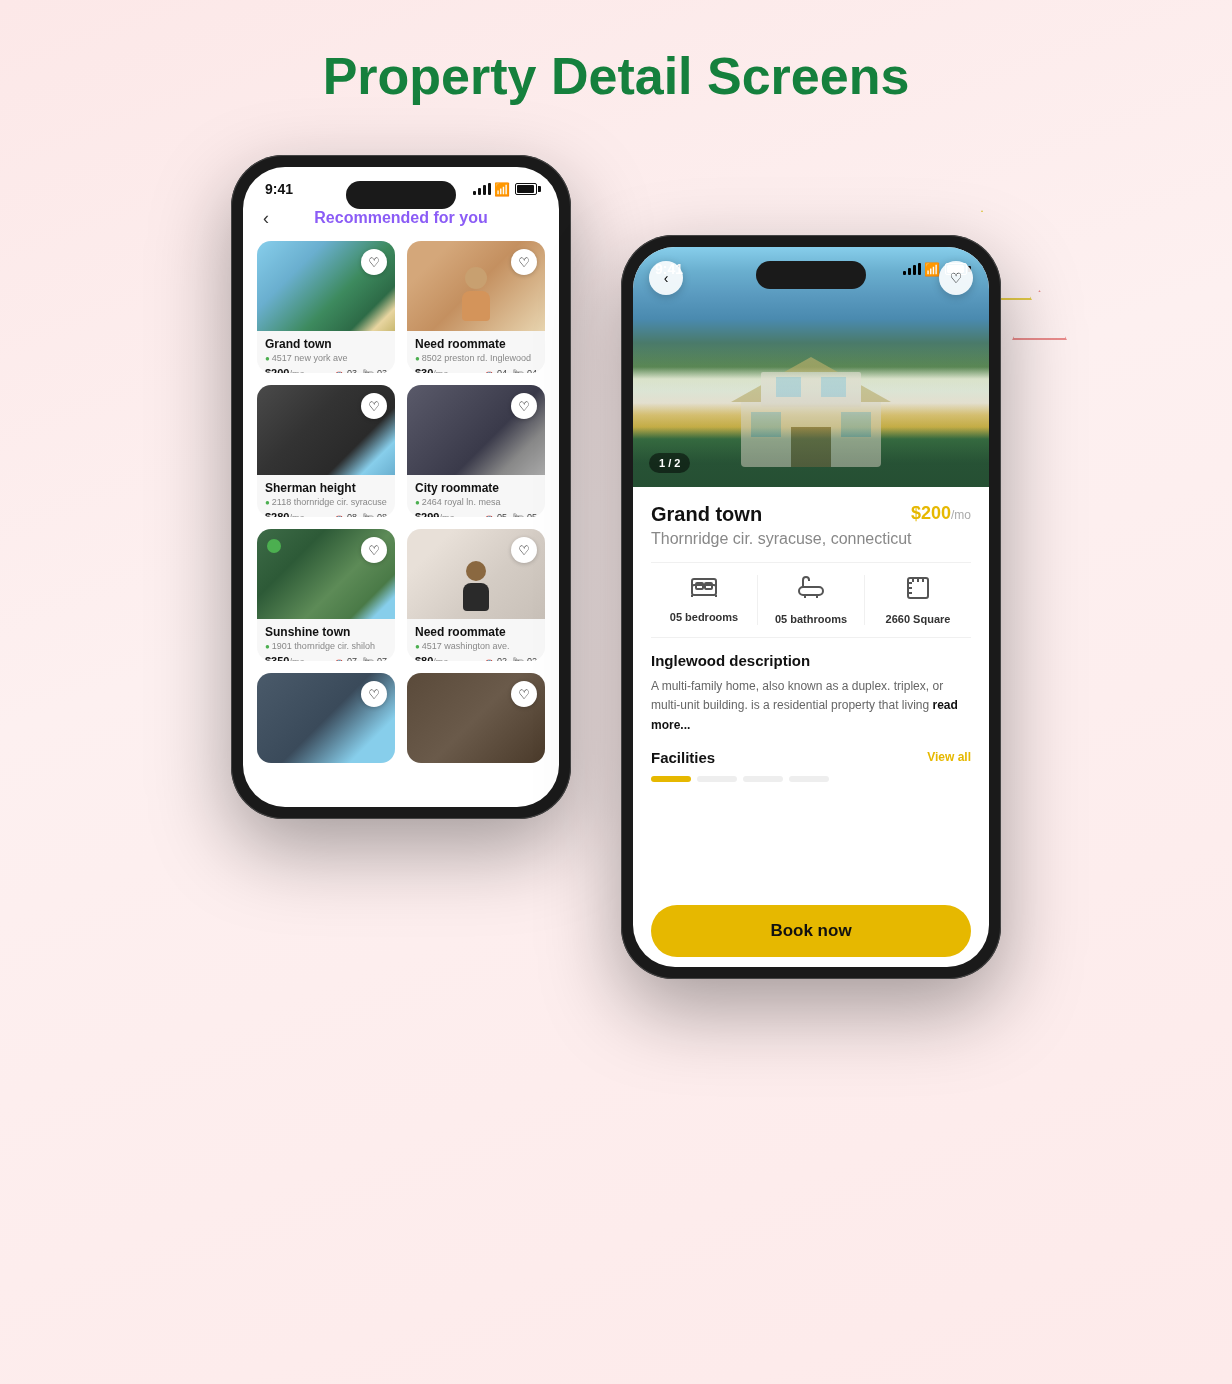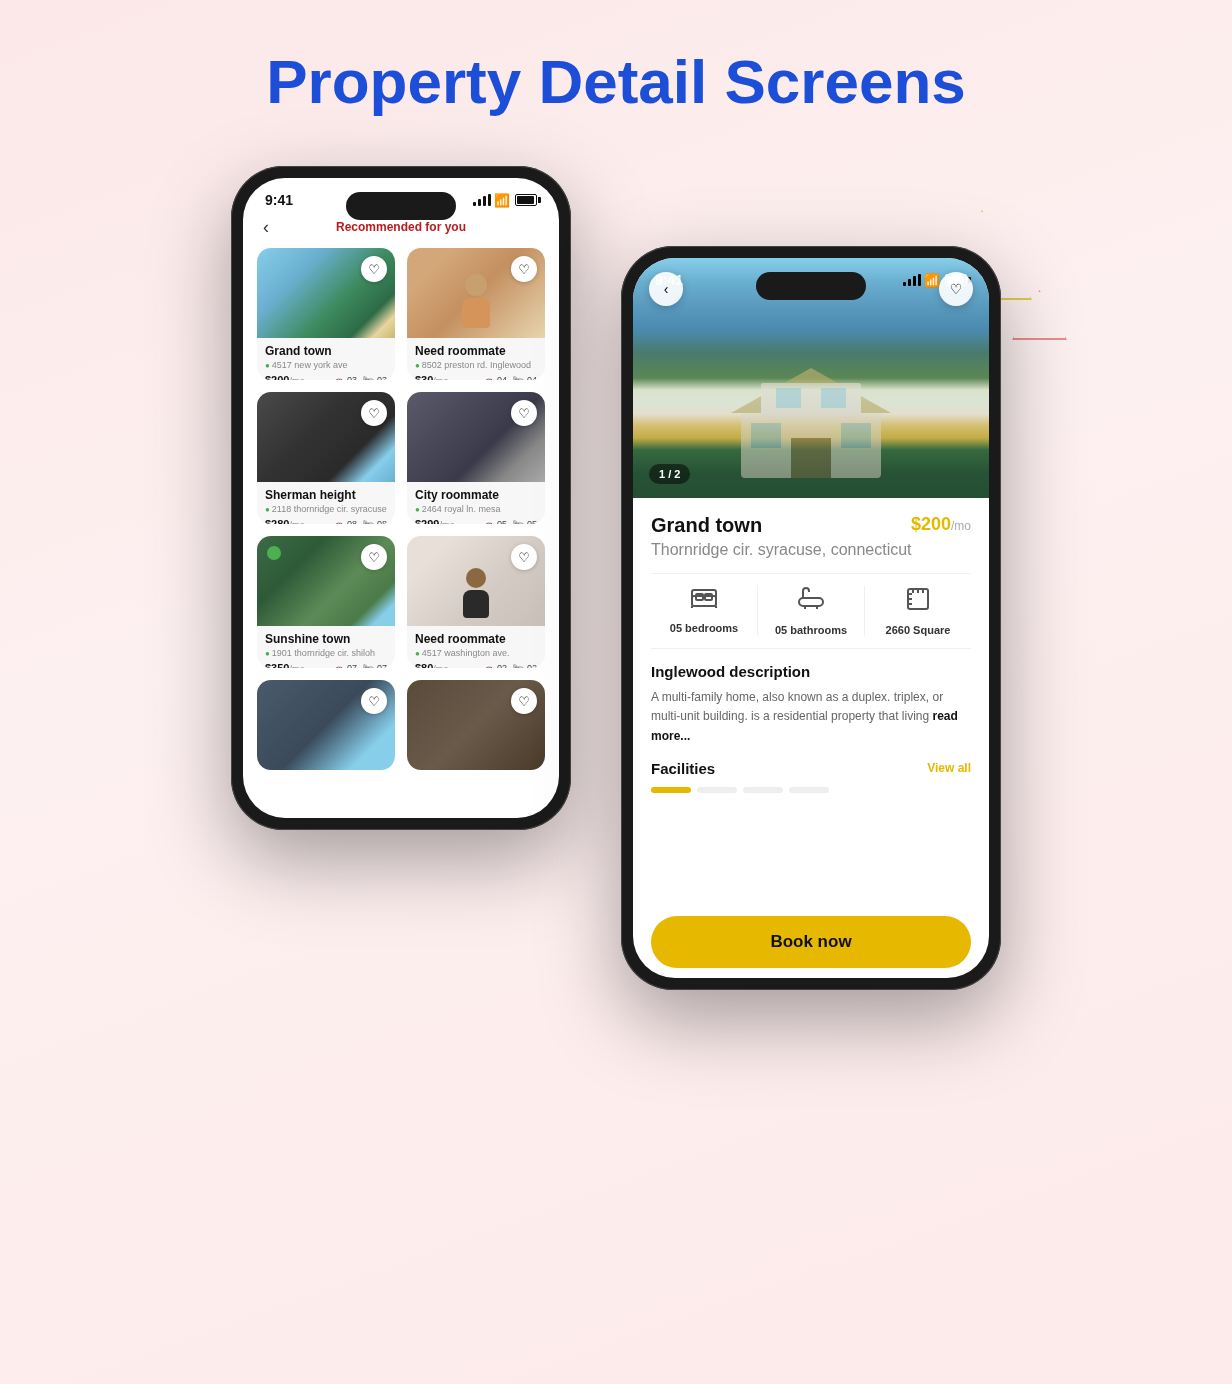--- a/index.html
+++ b/index.html
@@ -11,23 +11,23 @@
       overflow-x: hidden;
       position: relative;
     }
 
     
     .page-header {
       text-align: center;
       padding: 48px 0 30px;
     }
     .page-title {
-      font-size: 62px;
+      font-size: 52px;
       font-weight: 800;
-      color: #1d4ed8;
+      color: #15803d;
       line-height: 1.1;
     }
     .page-subtitle {
       font-size: 18px;
       color: #555;
       margin-top: 12px;
     }
 
     
     .deco-triangle-yellow {
@@ -157,23 +157,23 @@
     .back-btn {
       position: absolute;
       left: 20px;
       background: none;
       border: none;
       font-size: 18px;
       color: #333;
       cursor: pointer;
     }
     .nav-title {
-      font-size: 12px;
+      font-size: 16px;
       font-weight: 700;
-      color: #b91c1c;
+      color: #8b5cf6;
     }
 
     
     .prop-grid {
       display: grid;
       grid-template-columns: 1fr 1fr;
       gap: 12px;
       padding: 4px 14px;
       overflow-y: auto;
       height: calc(100% - 110px);

